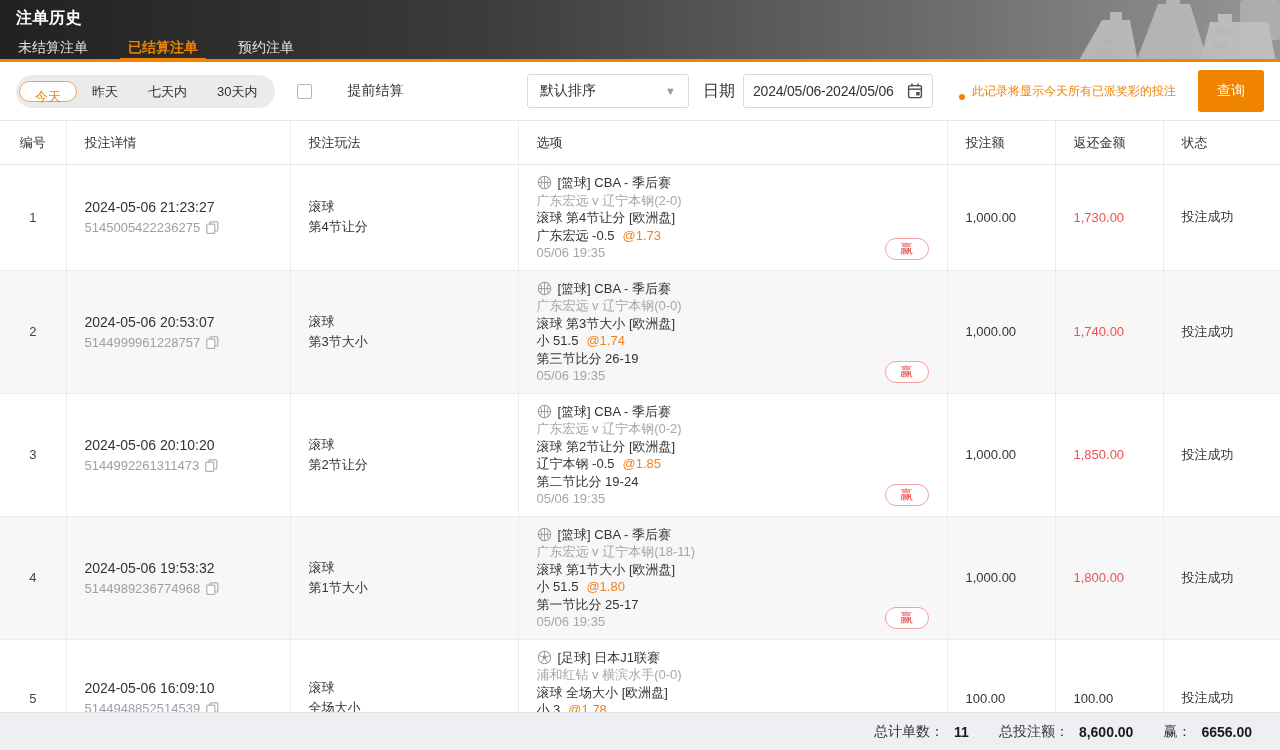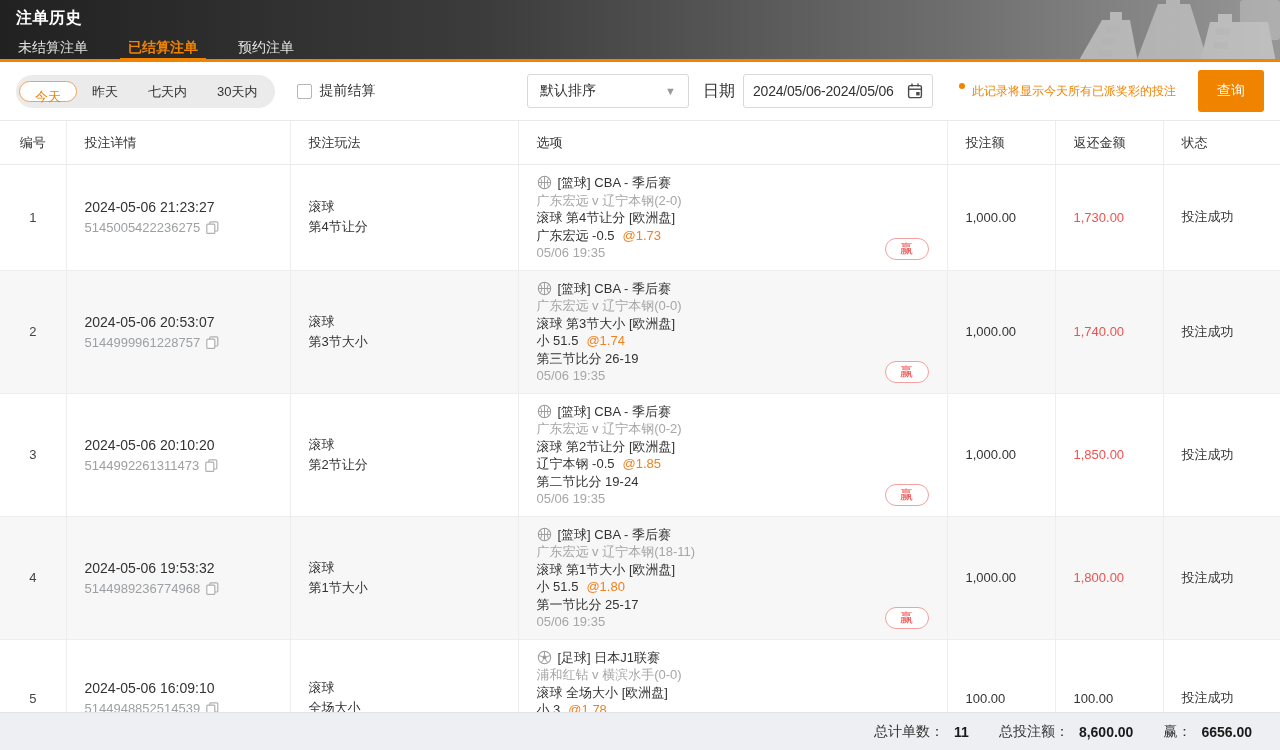--- a/index.html
+++ b/index.html
@@ -18,31 +18,31 @@
   .tab.active { color:#f08300; font-weight:bold; }
   .tab.active::after { content:""; position:absolute; left:-6px; right:-6px; bottom:-3px; height:4px; background:#f08300; }
 
   
   .filter-bar { display:flex; align-items:center; height:58px; padding:0 16px; background:#fff; }
   .range-group { display:flex; align-items:center; background:#ebebeb; border-radius:17px; height:33px; padding:0 3px; }
   .range-pill { font-size:13px; color:#333; padding:0 15px; height:33px; line-height:33px; border-radius:17px; cursor:pointer; white-space:nowrap; }
   .range-pill.selected { background:#fff; border:1px solid #f0a355; color:#f08300; height:21px; line-height:29px; margin:1px 0; }
   .early-settle { display:flex; align-items:center; gap:7px; margin-left:22px; cursor:pointer; }
   .checkbox { width:15px; height:15px; border:1px solid #b5b5b5; border-radius:2px; background:#fff; }
-  .early-label { font-size:14px; color:#333; }
+  .early-label { font-size:14px; color:#333;margin-left:28px; }
   .sort-select { margin-left:auto; width:162px; height:34px; border:1px solid #d9d9d9; border-radius:3px;
     display:flex; align-items:center; justify-content:space-between; padding:0 12px; cursor:pointer; background:#fff; }
   .sort-value { font-size:14px; color:#333; }
   .caret { font-size:11px; color:#999; }
   .date-group { display:flex; align-items:center; margin-left:14px; gap:8px; }
   .date-label { font-size:16px; color:#333; }
   .date-input { width:190px; height:34px; border:1px solid #d9d9d9; border-radius:3px;
     display:flex; align-items:center; justify-content:space-between; padding:0 9px; cursor:pointer; background:#fff; }
   .date-value { font-size:14px; color:#333; letter-spacing:-.2px; }
-  .notice { display:flex; align-items:flex-start; gap:7px; margin-left:26px; }
+  .notice { display:flex; align-items:flex-end; gap:7px; margin-left:26px; }
   .notice-dot { width:6px; height:6px; border-radius:50%; background:#f08300; }
   .notice-text { font-size:12px; color:#f08300; }
   .search-btn { margin-left:22px; width:66px; height:42px; background:#f08300; color:#fff; font-size:14px;
     border:none; border-radius:3px; cursor:pointer; }
 
   
   table { width:1280px; border-collapse:collapse; table-layout:fixed; }
   thead th { height:44px; font-size:13px; font-weight:normal; color:#333; text-align:left; padding:0 0 0 18px;
     border-top:1px solid #e9e9e9; border-bottom:1px solid #e9e9e9; background:#fff; }
   th.c-no, td.c-no { text-align:center; padding:8px; }

